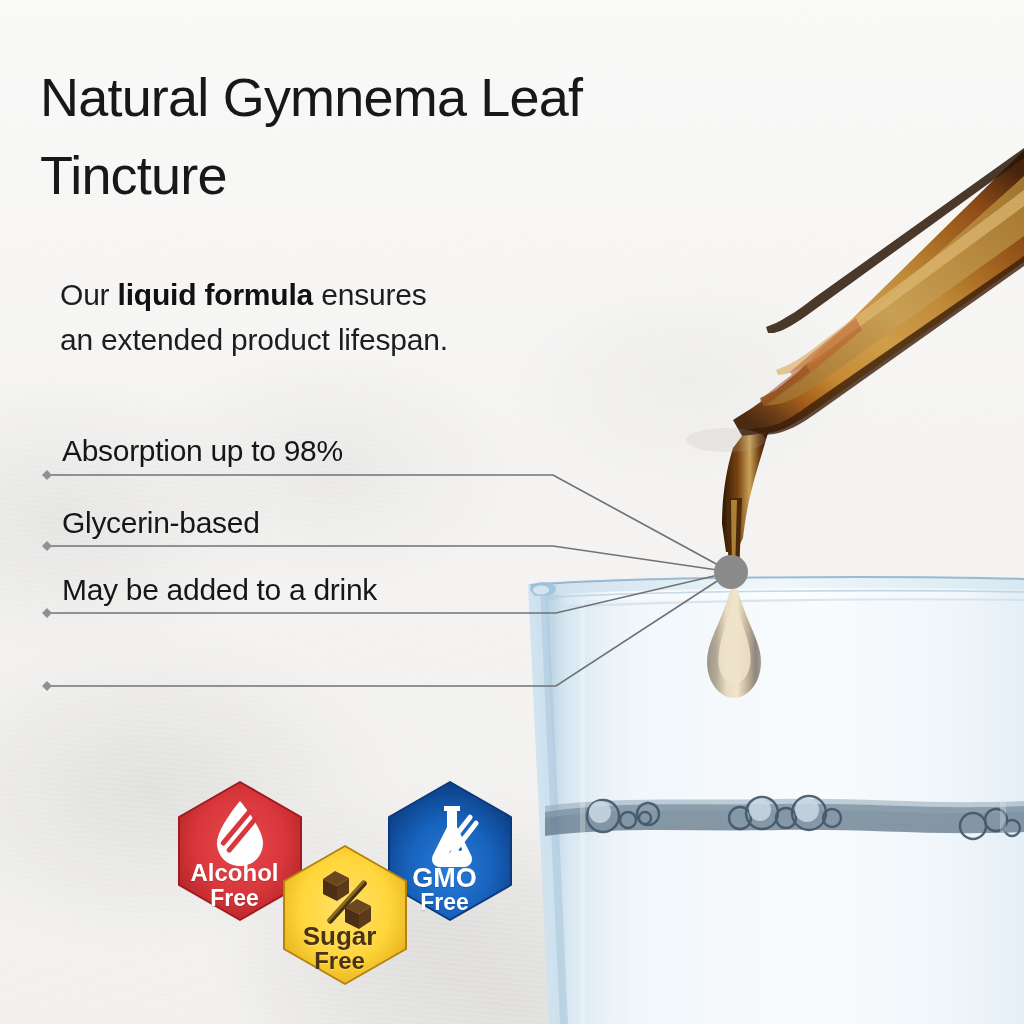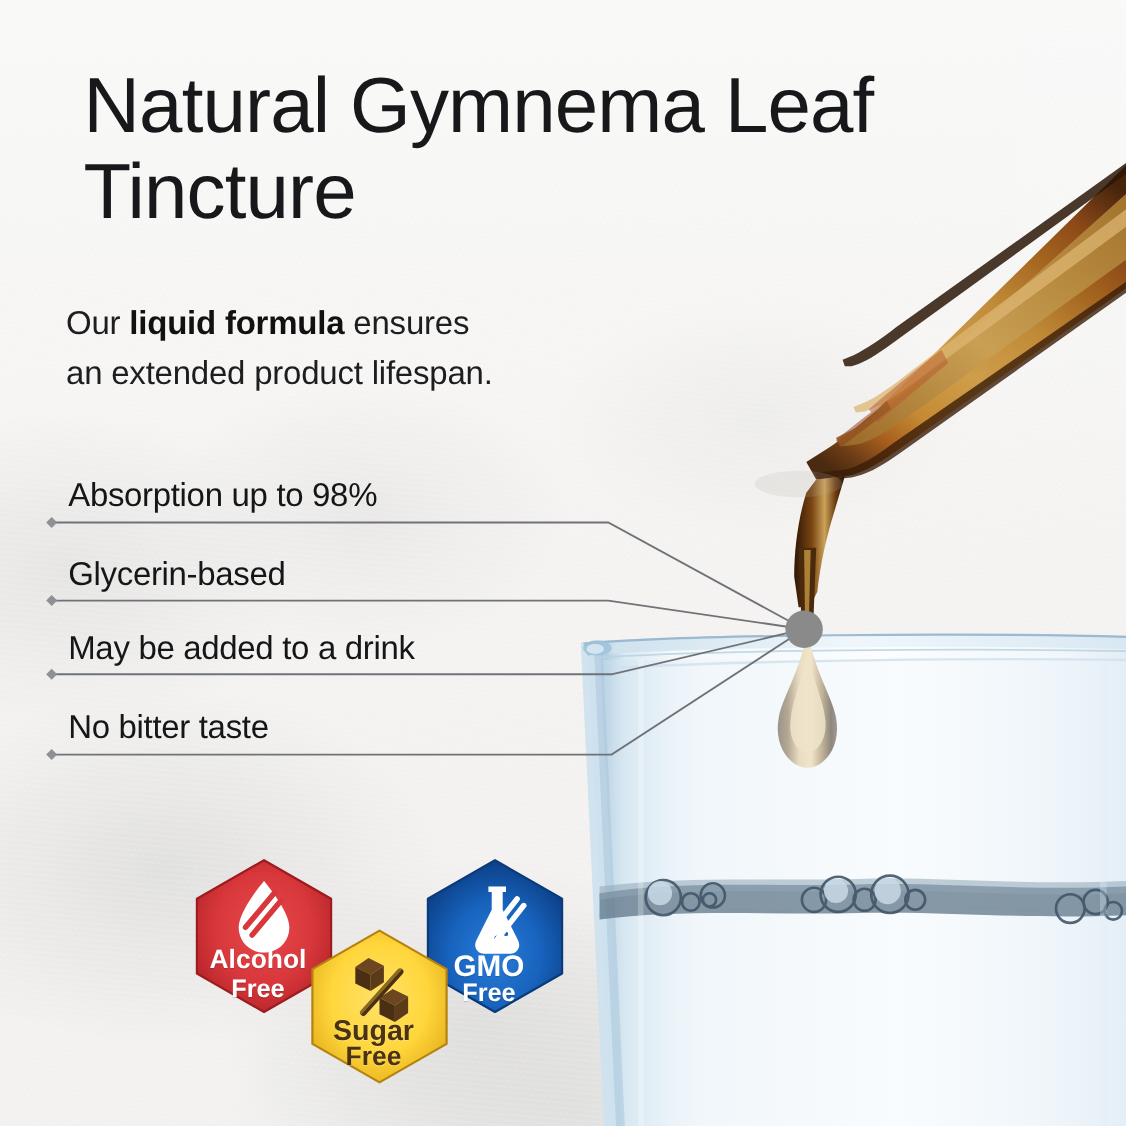--- a/index.html
+++ b/index.html
@@ -24,22 +24,22 @@
       linear-gradient(180deg,#fbfbfa 0%,#f5f4f2 45%,#f2f1ef 100%);
   }
   .bg-grain{position:absolute;inset:0;opacity:.30;
     background-image:
       repeating-linear-gradient(37deg, rgba(0,0,0,.022) 0 1px, rgba(0,0,0,0) 1px 3px),
       repeating-linear-gradient(-51deg, rgba(0,0,0,.018) 0 1px, rgba(0,0,0,0) 1px 4px),
       repeating-linear-gradient(5deg, rgba(255,255,255,.35) 0 2px, rgba(255,255,255,0) 2px 5px);
   }
 
   
-  .title{position:absolute;left:76px;top:58px;width:900px;
-    font-size:71px;line-height:78px;font-weight:400;color:#17181a;letter-spacing:-.8px;}
+  .title{position:absolute;left:40px;top:58px;width:900px;
+    font-size:54px;line-height:78px;font-weight:400;color:#17181a;letter-spacing:-.8px;}
   .subtitle{position:absolute;left:60px;top:272px;width:600px;
     font-size:30px;line-height:45px;font-weight:300;color:#1d1e20;letter-spacing:-.2px;}
   .subtitle b{font-weight:700;color:#111;}
 
   
   .feat{position:absolute;left:62px;font-size:30px;font-weight:500;color:#151618;
         letter-spacing:-.3px;white-space:nowrap;text-align:right;}
 
   
   .layer{position:absolute;inset:0;width:1024px;height:1024px;}
@@ -238,21 +238,20 @@
   </div>
 
   <div class="subtitle">
     <span>Our </span><b>liquid formula</b><span> ensures</span><br>
     <span>an extended product lifespan.</span>
   </div>
 
   <div class="feat" style="top:434px">Absorption up to 98%</div>
   <div class="feat" style="top:573px">May be added to a drink</div>
   <div class="feat" style="top:506px">Glycerin-based</div>
-  <div class="feat" style="top:645px">No bitter taste</div>
 
   <svg class="layer nofill" viewBox="0 0 1024 1024">
     <g stroke="#6f7378" stroke-width="1.7" fill="none">
       <path d="M47 475 L553 475 L731 572"></path>
       <path d="M47 546 L553 546 L731 572"></path>
       <path d="M47 613 L556 613 L731 572"></path>
       <path d="M47 686 L556 686 L731 572"></path>
     </g>
     <g fill="#8e9094">
       <path d="M47 470 L52 475 L47 480 L42 475 Z"></path>

